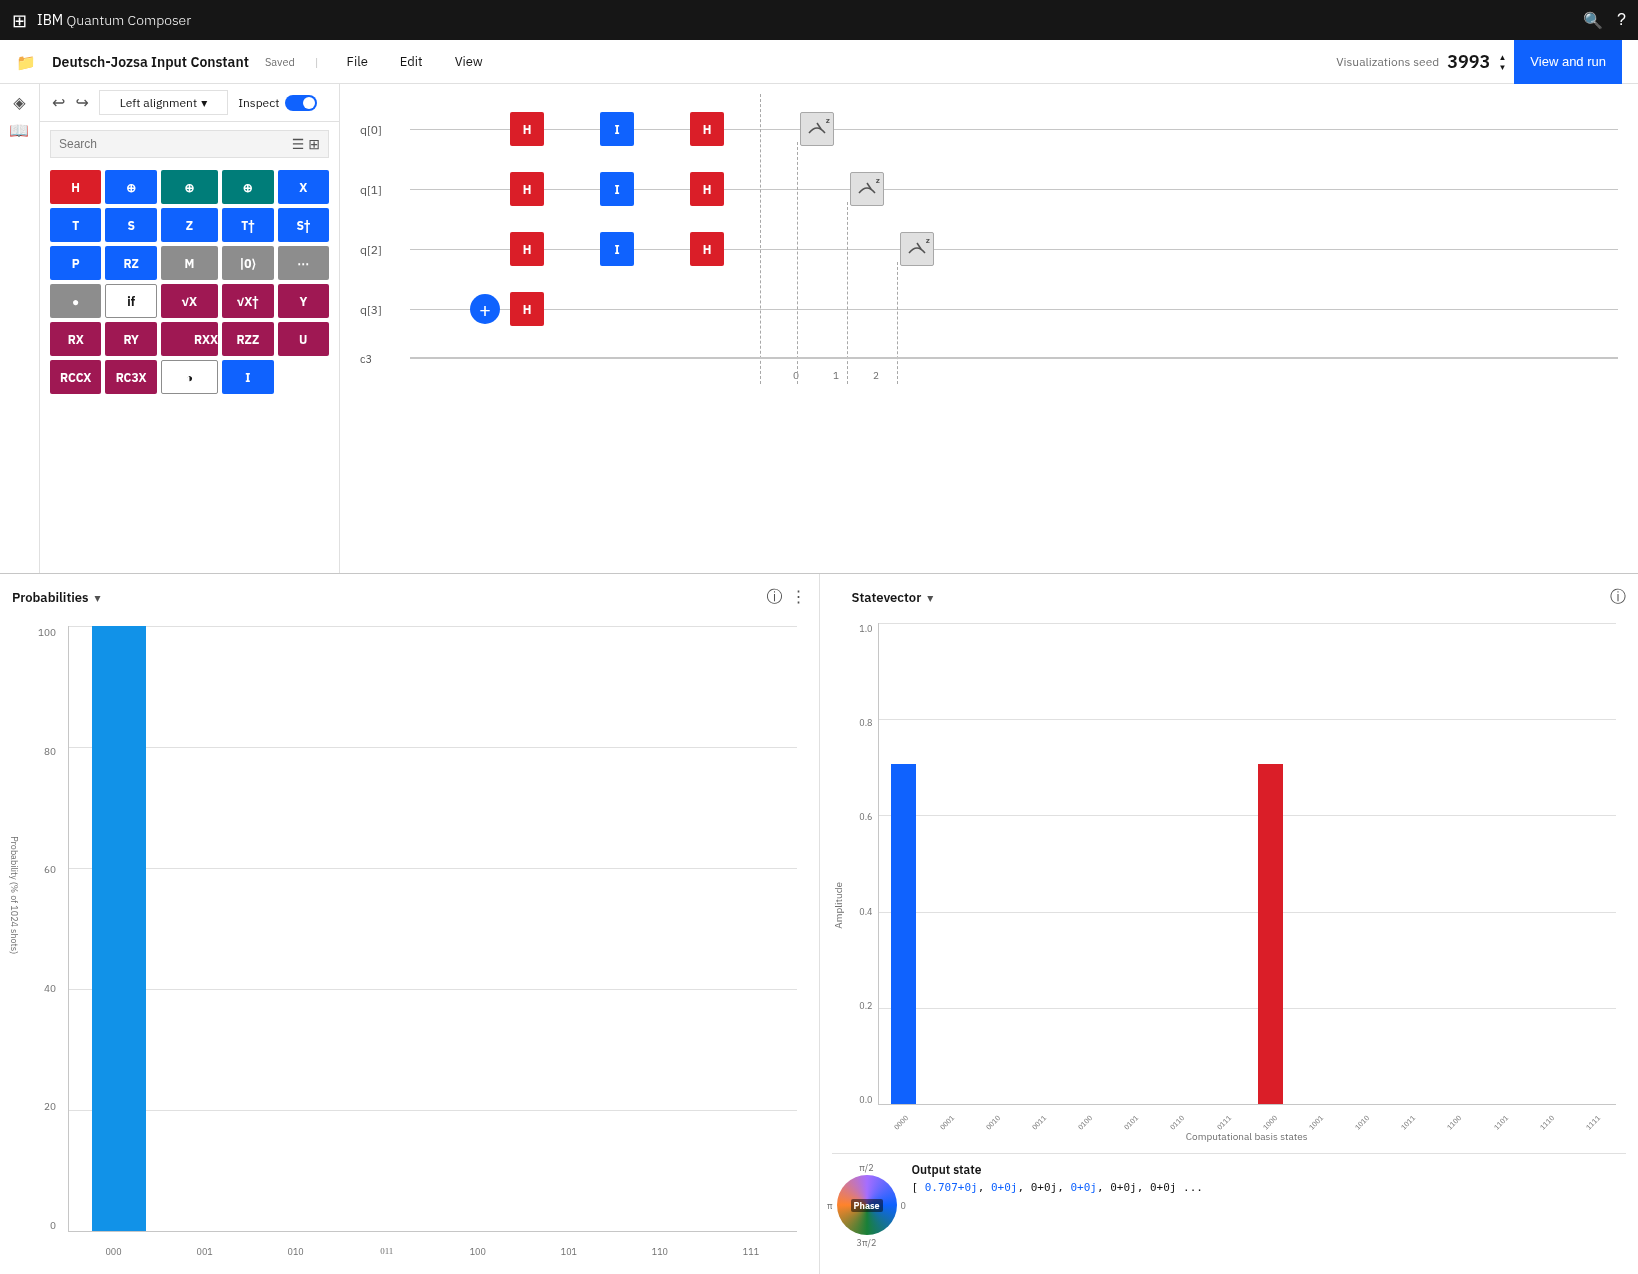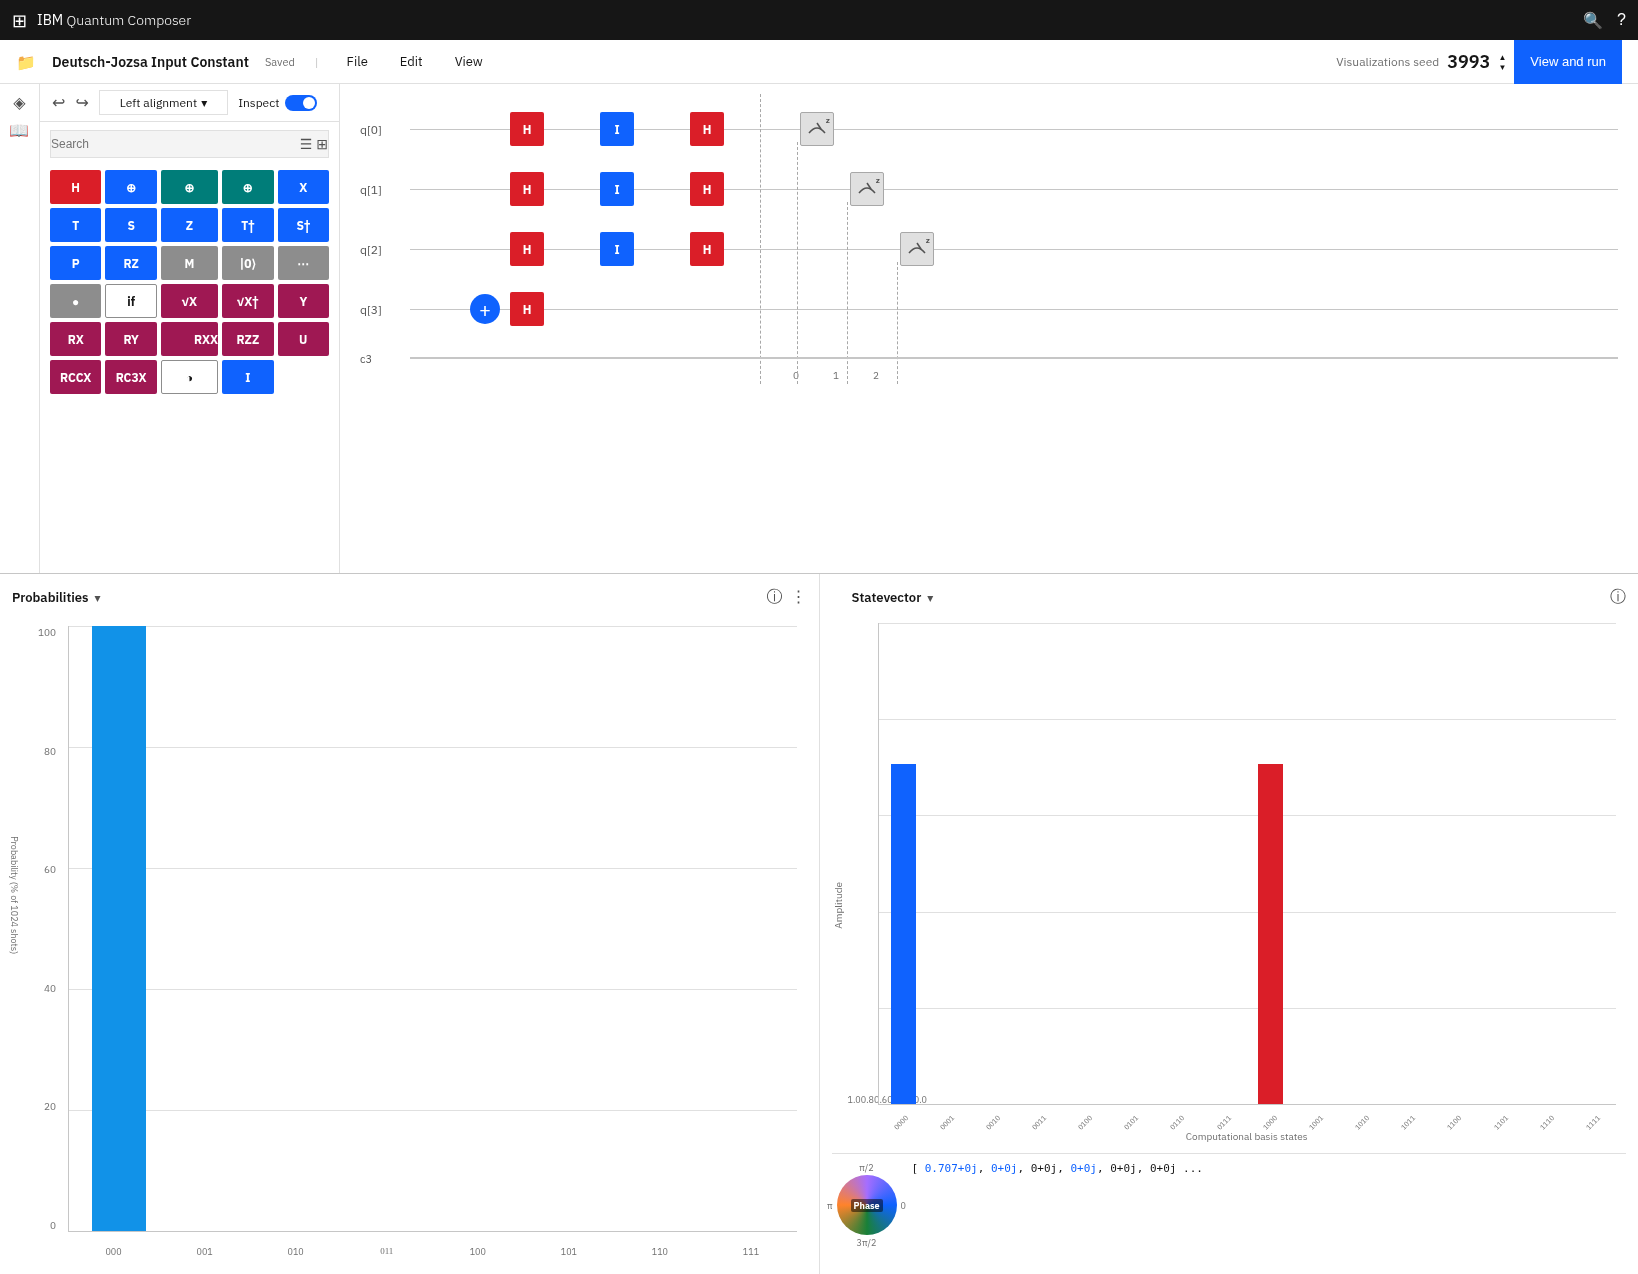--- a/index.html
+++ b/index.html
@@ -132,21 +132,21 @@
       left: 2px;
     }
     .toggle-switch.on .toggle-knob { left: 18px; }
 
     
     .search-box {
       display: flex;
       align-items: center;
       border: 1px solid #e0e0e0;
       margin: 8px 10px;
-      padding: 4px 0;
+      padding: 4px 8px;
       background: #f4f4f4;
     }
     .search-input {
       border: none;
       background: transparent;
       font-size: 12px;
       outline: none;
       flex: 1;
     }
     .search-icons { display: flex; gap: 4px; margin-left: auto; font-size: 14px; color: #525252; cursor: pointer; }
@@ -569,21 +569,21 @@
         <div class="chart-header-right">
           <span>ⓘ</span>
         </div>
       </div>
       <div style="position:relative; flex:1; min-height:200px;">
 
         <div style="position:absolute; left:0; top:50%; writing-mode:vertical-rl; text-orientation:mixed; transform:rotate(180deg); font-size:10px; color:#6f6f6f; white-space:nowrap;">
           <span>Amplitude</span>
         </div>
 
-        <div id="sv-y-axis" style="position:absolute; left:16px; top:5px; bottom:40px; display:flex; flex-direction:row; justify-content:space-between; align-items:flex-end; font-size:9px; color:#6f6f6f; width:25px;">
+        <div id="sv-y-axis" style="position:absolute; left:16px; top:5px; bottom:40px; display:flex; flex-direction:column; justify-content:space-between; align-items:flex-end; font-size:9px; color:#6f6f6f; width:25px;">
             <span>1.0</span>
             <span>0.8</span>
             <span>0.6</span>
             <span>0.4</span>
             <span>0.2</span>
             <span>0.0</span>
           </div>
 
         <div id="sv-chart-inner" style="position:absolute; left:46px; right:10px; top:5px; bottom:40px; border-left:1px solid #c6c6c6; border-bottom:1px solid #c6c6c6;">
           <div style="position:absolute; left:0; right:0; top:0%; height:1px; background:#e0e0e0;"></div>
@@ -675,20 +675,21 @@
             <span style="font-size:9px; color:#6f6f6f;">π</span>
             <div class="phase-circle">
               <span class="phase-label-center">Phase</span>
             </div>
             <span style="font-size:9px; color:#6f6f6f;">0</span>
           </div>
           <span style="font-size:9px; color:#6f6f6f;">3π/2</span>
         </div>
 
         <div class="output-state-text">
+          <div style="font-size:12px; font-weight:600; margin-bottom:4px;">Output state</div>
           <div style="font-size:11px; color:#161616; font-family:monospace;">
             [ <span style="color:#0f62fe;">0.707+0j</span>, <span style="color:#0f62fe;">0+0j</span>, 0+0j, <span style="color:#0f62fe;">0+0j</span>, 0+0j, 0+0j ...
           </div>
         </div>
       </div>
     </div>
 
   </div>
 </div>
 

